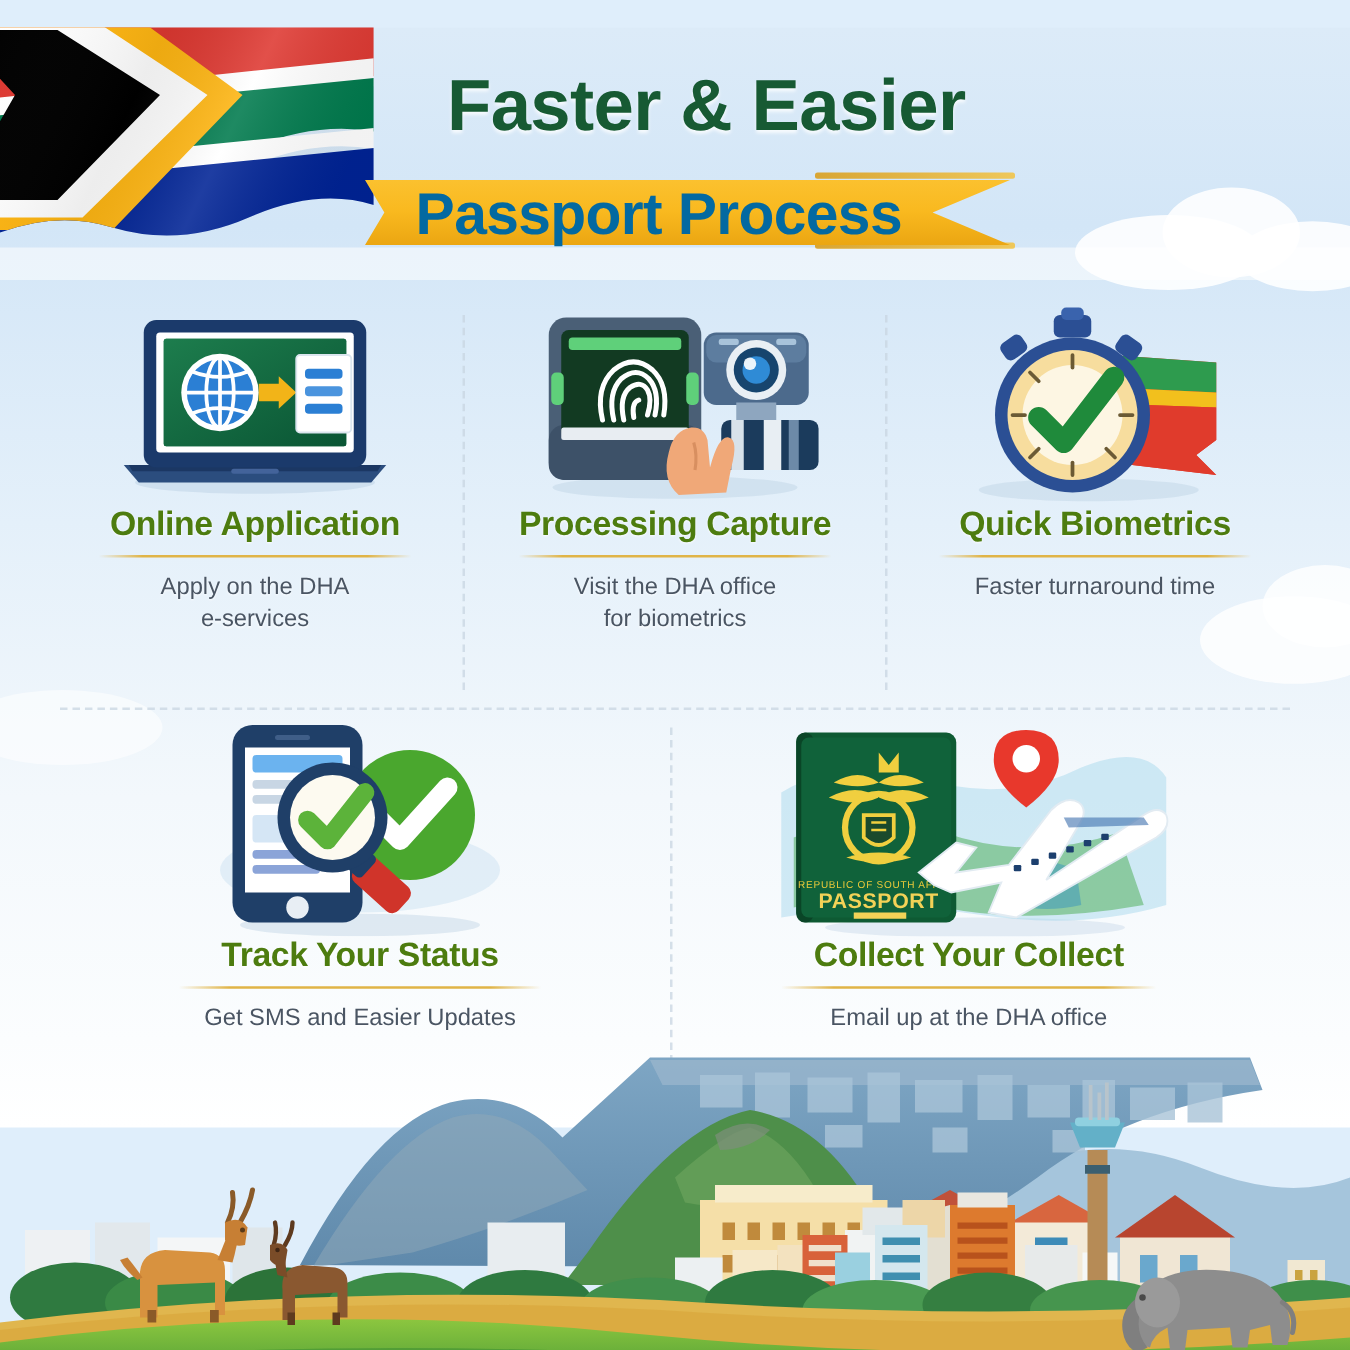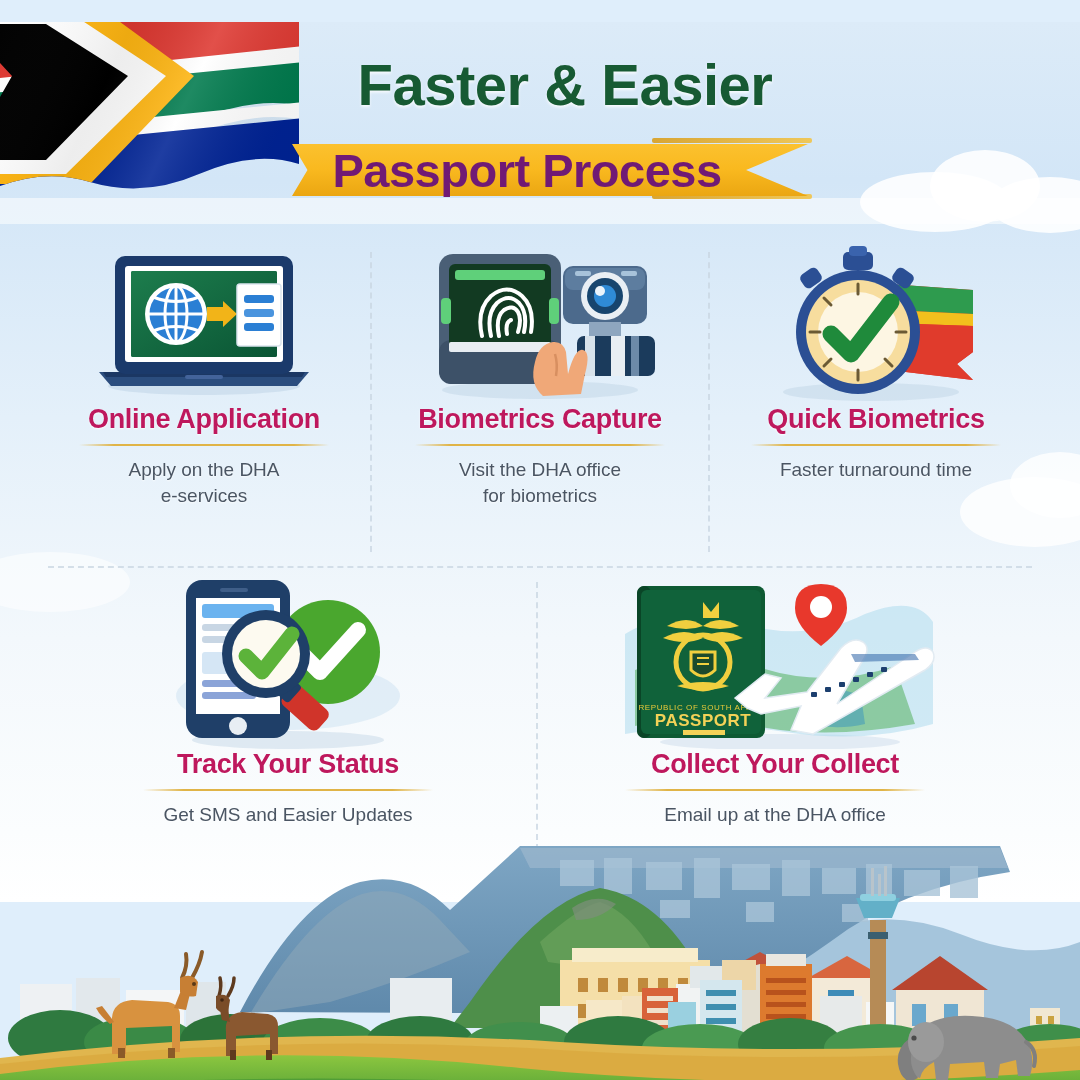--- a/index.html
+++ b/index.html
@@ -41,29 +41,29 @@
     background:linear-gradient(180deg,#fbc12f 0%,#f9b91f 48%,#eba612 100%);
     clip-path:polygon(0 0, 100% 0, 100% 100%, 0 100%, 4% 50%);
     box-shadow:0 2px 5px rgba(150,110,10,.25);
   }
   .ribbon.notch {
     clip-path:polygon(0 0, 100% 0, 88% 50%, 100% 100%, 0 100%, 3% 50%);
   }
   .ribbon-text {
     position:absolute; left:0; top:7px; width:470px; height:50px;
     display:flex; align-items:center; justify-content:center;
-    font-size:47px; font-weight:bold; color:#701a75; letter-spacing:-0.5px;
+    font-size:47px; font-weight:bold; color:#0369a1; letter-spacing:-0.5px;
   }
 
   
   .grid { position:absolute; left:0; top:222px; width:1080px; height:620px; }
   .card { position:absolute; text-align:center; }
   .icon-box { position:relative; margin:0 auto; }
   .card-title {
-    font-size:27px; font-weight:bold; color:#be185d; letter-spacing:-.3px;
+    font-size:27px; font-weight:bold; color:#4d7c0f; letter-spacing:-.3px;
     text-shadow:0 1px 2px rgba(255,255,255,.9);
   }
   .rule {
     height:2px; margin:9px auto 11px auto;
     background:linear-gradient(90deg,rgba(226,179,60,0) 0%,#e0b447 14%,#e0b447 86%,rgba(226,179,60,0) 100%);
   }
   .card-sub {
     font-size:19px; color:#4a5563; line-height:1.35;
     text-shadow:0 1px 2px rgba(255,255,255,.9);
   }
@@ -226,21 +226,21 @@
 
           <rect x="152" y="92" width="78" height="40" rx="7" fill="#1b3b5c"></rect>
           <rect x="160" y="92" width="10" height="40" fill="#d8e2ea"></rect>
           <rect x="186" y="92" width="14" height="40" fill="#e8eef3"></rect>
           <rect x="206" y="92" width="8" height="40" fill="#6d8aa8"></rect>
 
           <path d="M118,152 Q104,140 110,118 Q114,100 128,98 Q138,97 141,108 L143,130 Q150,104 158,106 Q166,108 160,130 L156,150 Z" fill="#f0a878"></path>
           <path d="M130,110 Q133,120 131,132" stroke="#d88f60" stroke-width="2.5" fill="none"></path>
         </svg>
       </div>
-      <div class="card-title">Biometrics Capture</div>
+      <div class="card-title">Processing Capture</div>
       <div class="rule" style="width:250px;"></div>
       <div class="card-sub">Visit the DHA office<br>for biometrics</div>
     </div>
 
     <div class="card" style="left:716px; top:0px; width:320px;">
       <div class="icon-box" style="width:230px; height:160px;">
         <svg width="230" height="160" viewBox="0 0 230 160">
           <ellipse cx="110" cy="148" rx="88" ry="9" fill="#b9cfe2" opacity=".4"></ellipse>
 
           <path d="M128,40 L212,46 L212,108 L196,120 L212,136 L128,126 Z" fill="#e03b2c"></path>

